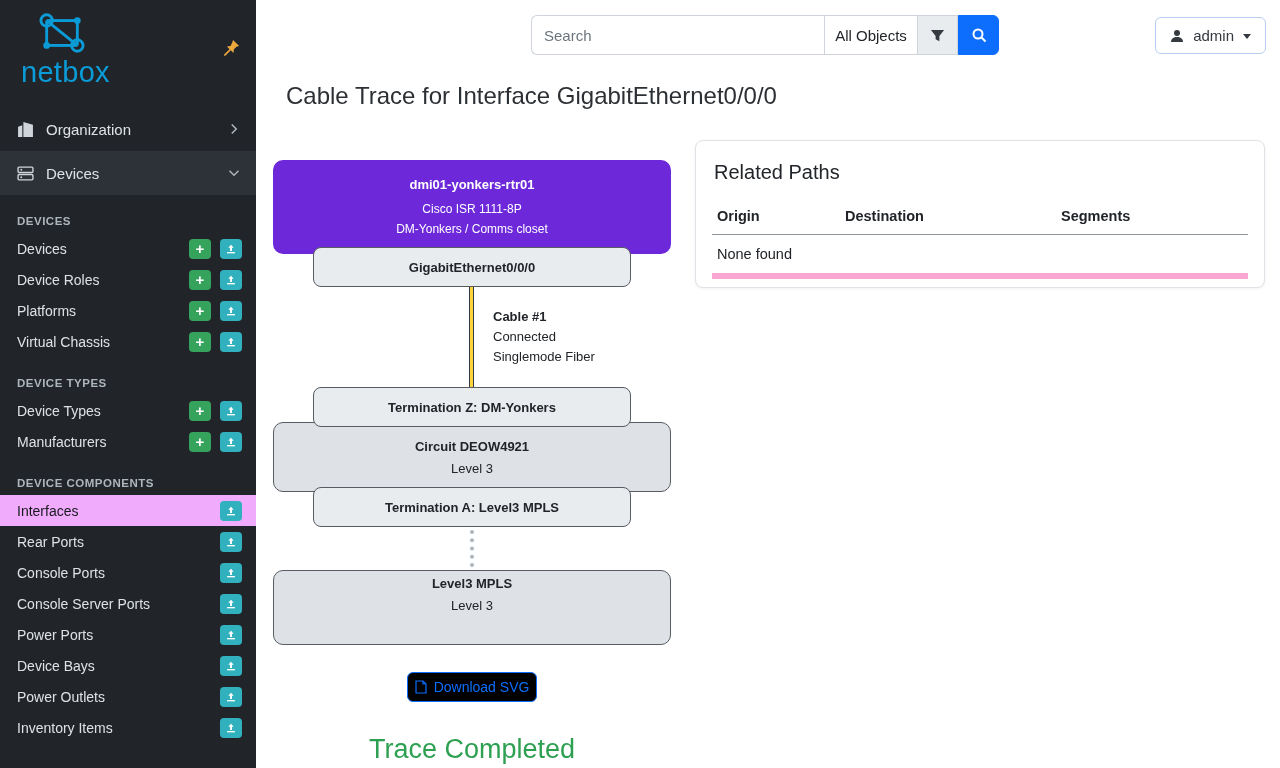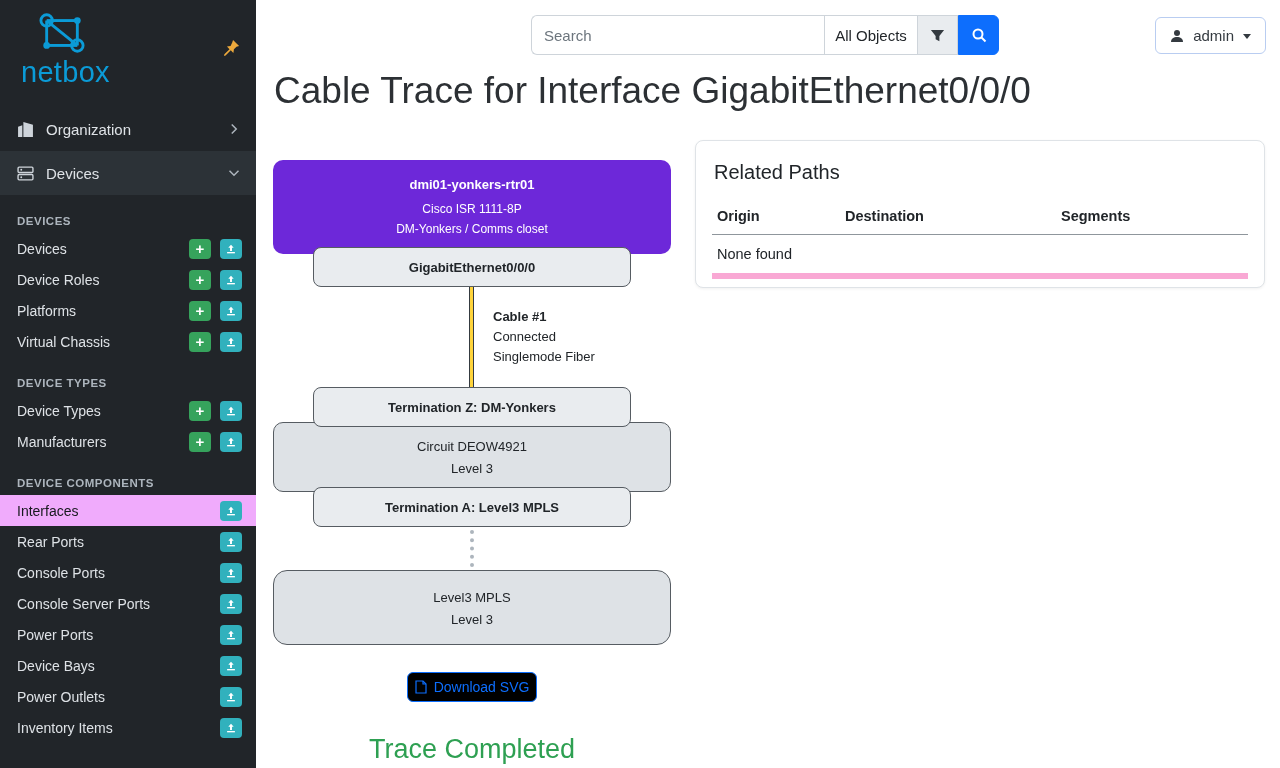--- a/index.html
+++ b/index.html
@@ -75,22 +75,22 @@
   }
 
   .user-menu {
     position:absolute; right:14px; top:17px; height:37px;
     display:flex; align-items:center; gap:8px; padding:0 13px;
     background:#fff; border:1px solid #b9cdf1; border-radius:6px;
     font-size:15px; color:#343a40; cursor:pointer;
   }
 
   .page-title {
-    position:absolute; left:18px; top:70px; margin:0;
-    font-size:37px; font-weight:400; color:#2c3034; white-space:nowrap;
+    position:absolute; left:18px; top:70px; margin:12px;
+    font-size:24px; font-weight:400; color:#2c3034; white-space:nowrap;
   }
 
   
   .trace { position:absolute; left:17px; top:160px; width:398px; height:620px; }
   .tnode { position:absolute; text-align:center; }
   .node-device {
     left:0; top:0; width:398px; height:94px; background:#6d28d9;
     border-radius:10px; color:#fff; padding-top:17px; z-index:2;
   }
   .node-device .nm { font-size:13px; font-weight:bold; margin-bottom:7px; }
@@ -108,22 +108,22 @@
     position:absolute; left:196px; top:127px; width:5px; height:100px;
     background:#ffd43b; border-left:1px solid #343a40; border-right:1px solid #343a40; z-index:1;
   }
   .cable-label { position:absolute; left:220px; top:147px; text-align:left; font-size:13px; line-height:20px; color:#212529; z-index:5; }
   .cable-label .cn { font-weight:bold; }
   .big-gray {
     position:absolute; left:0; width:398px; background:#dee2e6;
     border:1px solid #565c62; border-radius:10px; text-align:center; z-index:2; color:#212529;
   }
   .node-circuit { top:262px; height:70px; padding-top:16px; }
-  .node-far { top:410px; height:75px; padding-top:19px;border-radius:14px; }
-  .big-gray .nm { font-size:13px; font-weight:normal; margin-bottom:7px; }
+  .node-far { top:410px; height:75px; padding-top:5px; }
+  .big-gray .nm { font-size:13px; font-weight:bold; margin-bottom:7px; }
   .big-gray .sub { font-size:13px; }
   .dots { position:absolute; left:197px; top:370px; height:37px; width:0; border-left:4px dotted #adb5bd; z-index:1; }
 
   .download-btn {
     position:absolute; left:134px; top:512px; width:130px; height:30px;
     background:#000000; border:1px solid #0d6efd; border-radius:6px;
     display:flex; align-items:center; justify-content:center; gap:7px;
     color:#0d6efd; font-size:14px; cursor:pointer; font-family:"Liberation Sans", sans-serif;
   }
   .trace-status {

